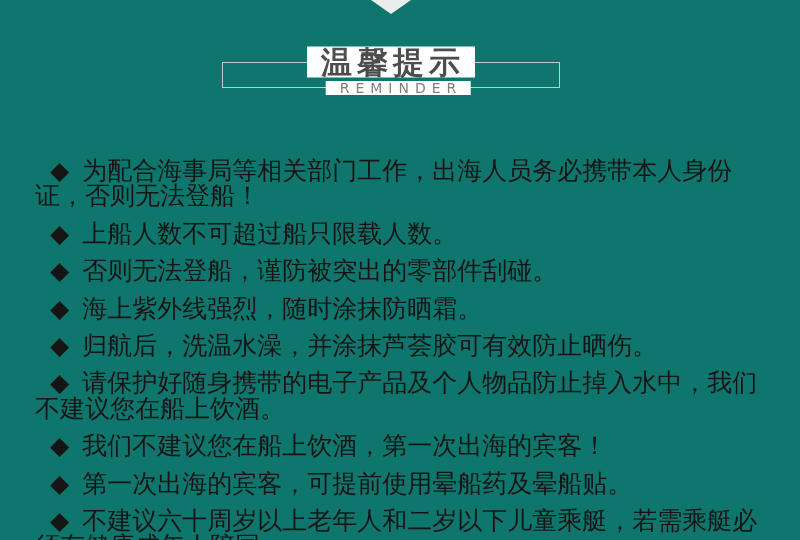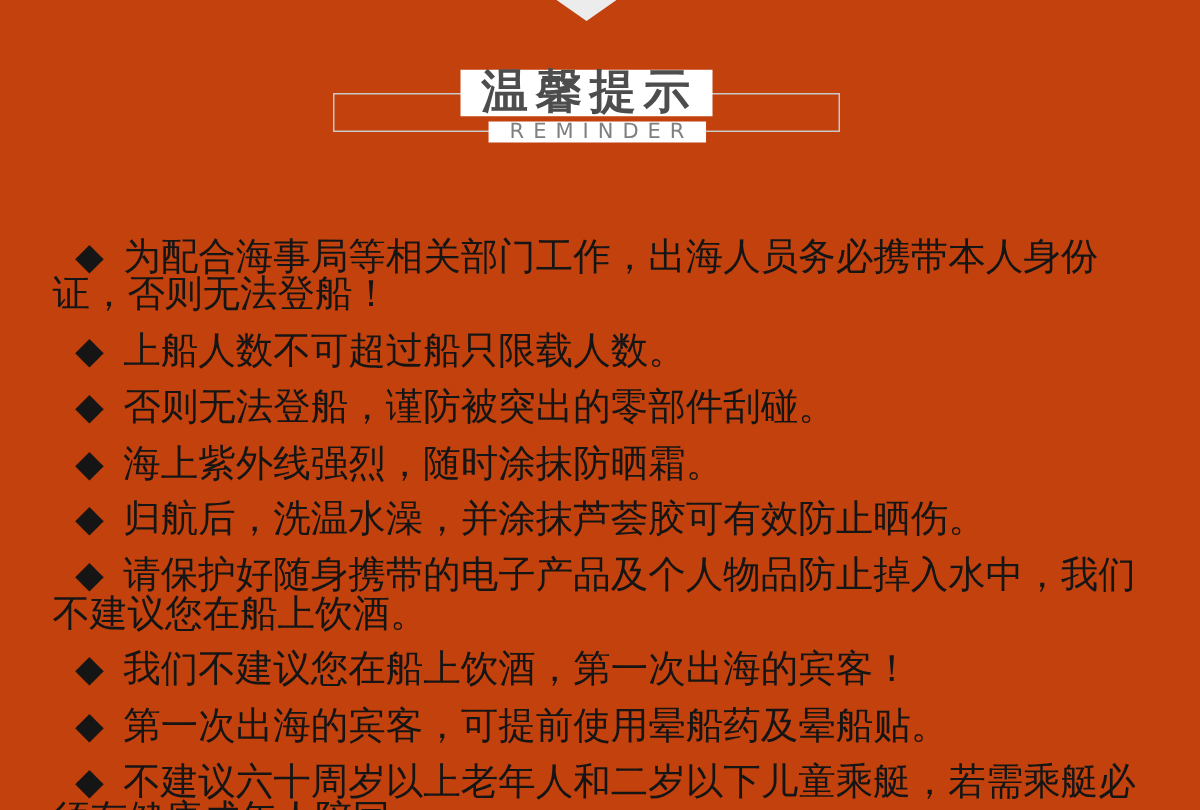--- a/index.html
+++ b/index.html
@@ -6,21 +6,21 @@
   html, body { width: 800px; height: 540px; }
   body {
     background: #ffffff;
     font-family: "DejaVu Sans", "Liberation Sans", sans-serif;
     position: relative;
     overflow: hidden;
   }
   .page {
     position: absolute;
     inset: 0;
-    background: #c2410c;
+    background: #0f766e;
   }
   
   .top-triangle {
     position: absolute;
     top: 0;
     left: 371px;
     width: 0;
     height: 0;
     border-left: 20px solid transparent;
     border-right: 20px solid transparent;

